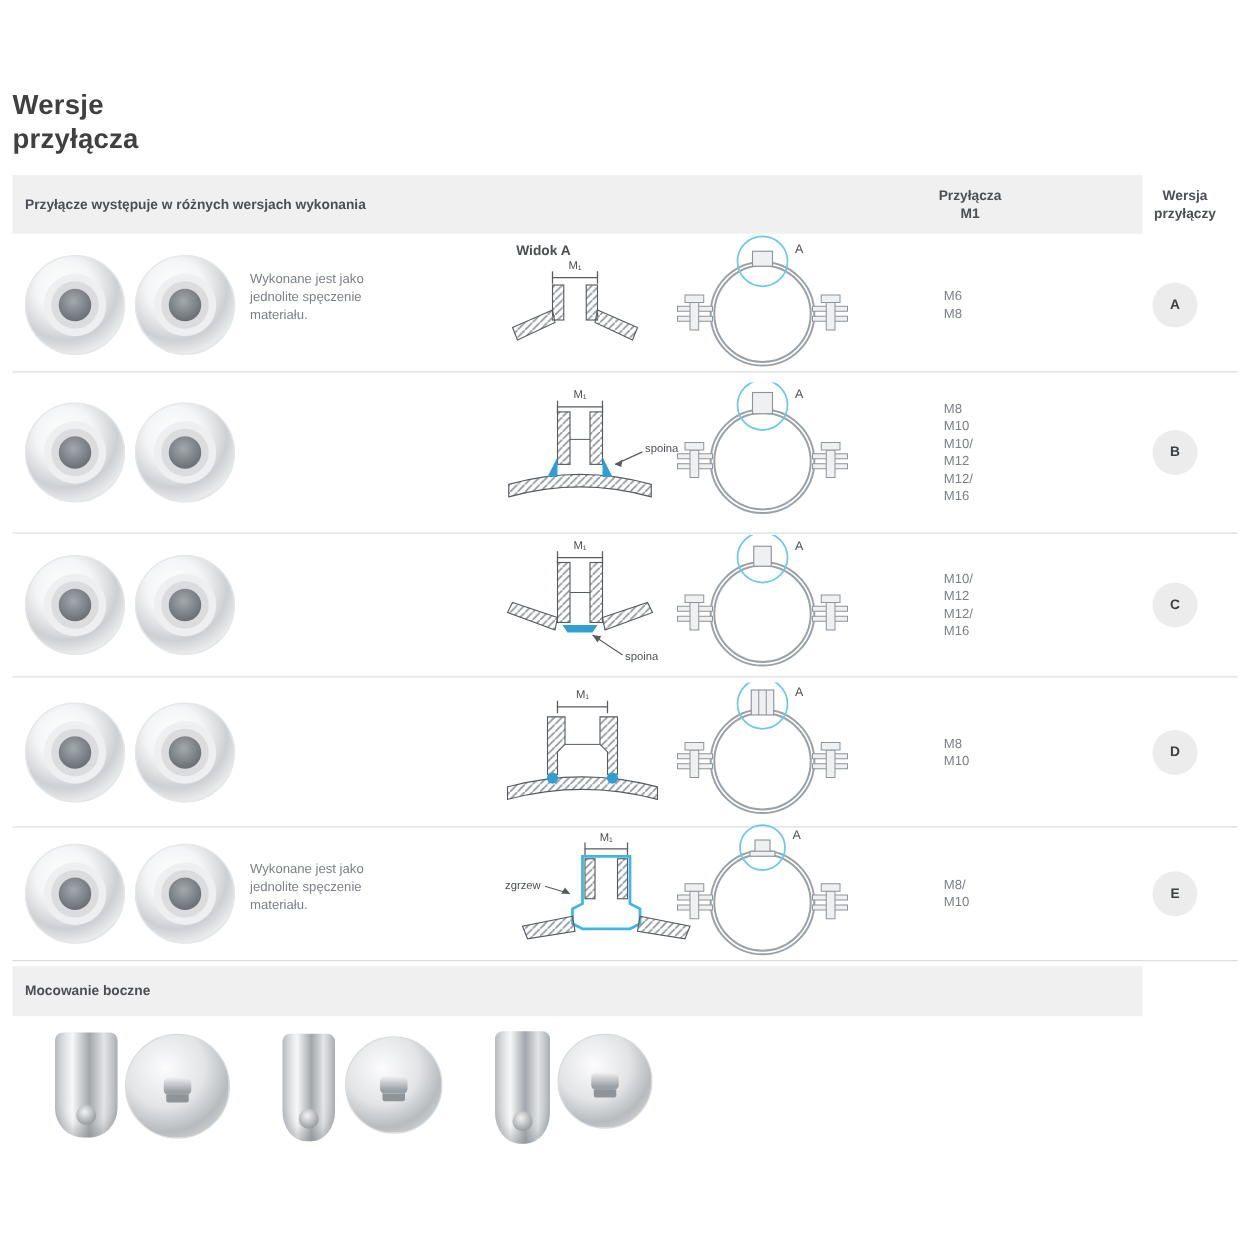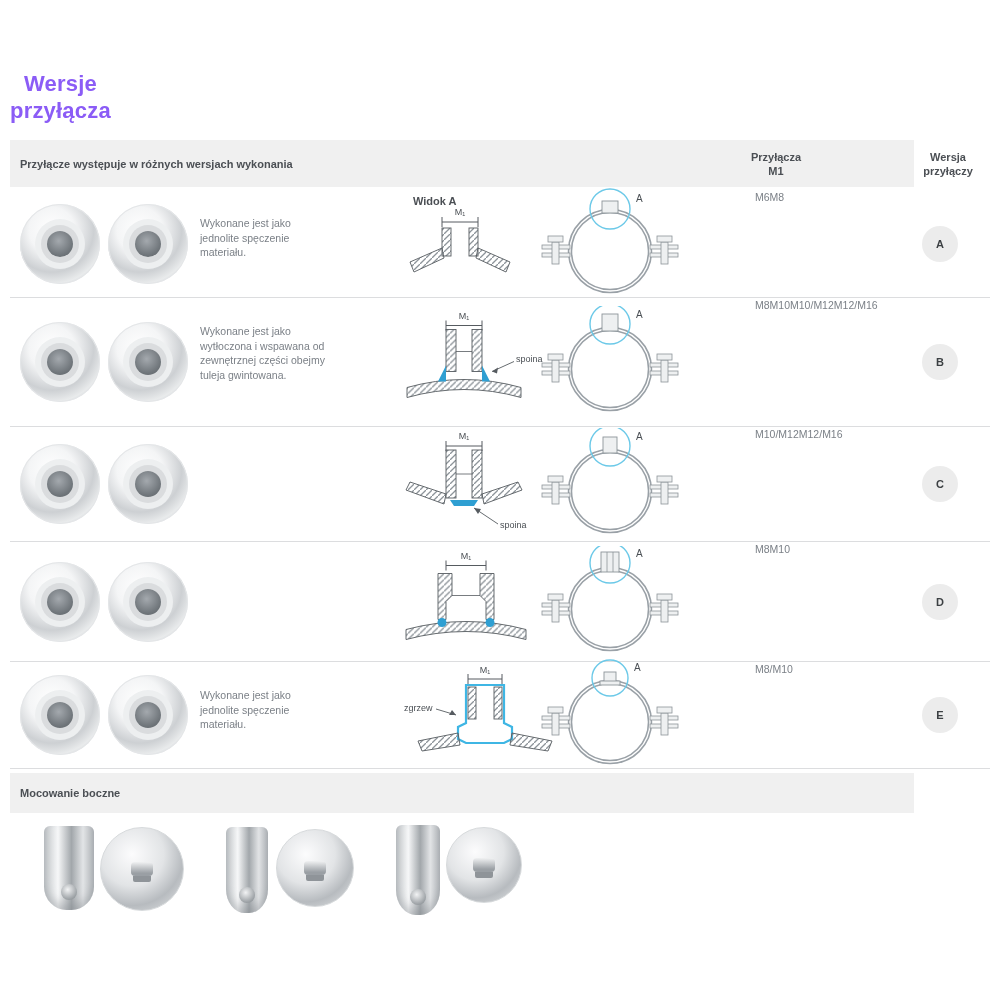--- a/index.html
+++ b/index.html
@@ -1,20 +1,20 @@
 <!DOCTYPE html>
 <html><head>
 <meta charset="utf-8">
 <style>
   * { box-sizing: border-box; }
   body { margin:0; background:#ffffff; font-family:"Liberation Sans","DejaVu Sans",sans-serif; }
   .page { position:relative; width:1000px; height:1000px; background:#fff; overflow:hidden; }
 
   .page-title { position:absolute; left:10px; top:70px; font-size:22px; font-weight:bold;
-    color:#8b5cf6; line-height:27px; letter-spacing:.2px;text-align:center; }
+    color:#404040; line-height:27px; letter-spacing:.2px; }
 
   .bar { position:absolute; left:10px; width:904px; background:#f0f0f0; }
   .header-bar { top:140px; height:47px; }
   .side-bar { top:773px; height:40px; }
   .bar-label { position:absolute; font-size:11px; font-weight:600; color:#4b4f54; }
   .v-center { top:50%; transform:translateY(-50%); }
   .two-line { text-align:center; line-height:14px; }
 
   .row { position:absolute; left:10px; width:980px; }
   .sep { position:absolute; left:10px; width:980px; height:1px; background:#dcdddf; }
@@ -29,21 +29,21 @@
     box-shadow:0 0 0 6px #dadcde, 0 0 0 12px #edeff0; }
 
   .desc { position:absolute; left:190px; top:26px; width:132px; font-size:10.5px;
     line-height:14.5px; color:#7b8087; }
 
   .cross-svg { position:absolute; left:392px; top:50%; transform:translateY(-50%); }
   .clamp-svg { position:absolute; left:518px; top:50%; transform:translateY(-50%); }
   svg text { font-family:"Liberation Sans","DejaVu Sans",sans-serif; fill:#4a4f54; }
 
   .m-values { position:absolute; left:745px; top:0; height:100%; display:flex;
-    flex-direction:row; justify-content:space-between; font-size:10.5px; line-height:14px; color:#7b8087; }
+    flex-direction:column; justify-content:center; font-size:10.5px; line-height:14px; color:#7b8087; }
 
   .badge { position:absolute; left:912px; top:50%; transform:translateY(-50%); width:36px; height:36px;
     border-radius:50%; background:#ececec; display:flex; align-items:center; justify-content:center;
     font-size:11px; font-weight:bold; color:#3c4043; }
 
   .side-photo { position:absolute;
     background:linear-gradient(90deg,#c3c7ca 0%,#f6f7f8 28%,#a2a7ab 55%,#e2e4e6 78%,#b4b8bc 100%);
     border-radius:6px 6px 45% 45% / 6px 6px 28% 28%; box-shadow:inset 0 -6px 8px rgba(120,126,131,.35); }
   .side-photo::after { content:""; position:absolute; left:50%; bottom:10px; transform:translateX(-50%);
     width:16px; height:16px; border-radius:50%;
@@ -118,21 +118,20 @@
       <span>M6</span>
       <span>M8</span>
     </div>
     <div class="badge">A</div>
   </div>
   <div class="sep" style="top:297px;"></div>
 
   <div class="row" style="top:298px; height:128px;">
     <div class="disc" style="left:10px;"></div>
     <div class="disc" style="left:98px;"></div>
-    <div class="desc">Wykonane jest jako wytłoczona i wspawana od zewnętrznej części obejmy tuleja gwintowana.</div>
     <svg class="cross-svg" width="165" height="105" viewBox="0 0 165 105">
       <line x1="44" y1="16" x2="80" y2="16" stroke="#565b60" stroke-width="1"></line>
       <line x1="44" y1="11" x2="44" y2="21" stroke="#565b60" stroke-width="1"></line>
       <line x1="80" y1="11" x2="80" y2="21" stroke="#565b60" stroke-width="1"></line>
       <text x="62" y="9" font-size="9" text-anchor="middle">M₁</text>
       <rect x="44" y="20" width="10" height="42" fill="url(#hatch)" stroke="#565b60" stroke-width="0.9"></rect>
       <rect x="70" y="20" width="10" height="42" fill="url(#hatch)" stroke="#565b60" stroke-width="0.9"></rect>
       <line x1="54" y1="42" x2="70" y2="42" stroke="#565b60" stroke-width="0.8"></line>
       <path d="M5,78 Q62,62 119,78 L119,88 Q62,72 5,88 Z" fill="url(#hatch)" stroke="#565b60" stroke-width="0.9"></path>
       <polygon points="36,72 44,56 44,72" fill="#2f9fd2"></polygon>

